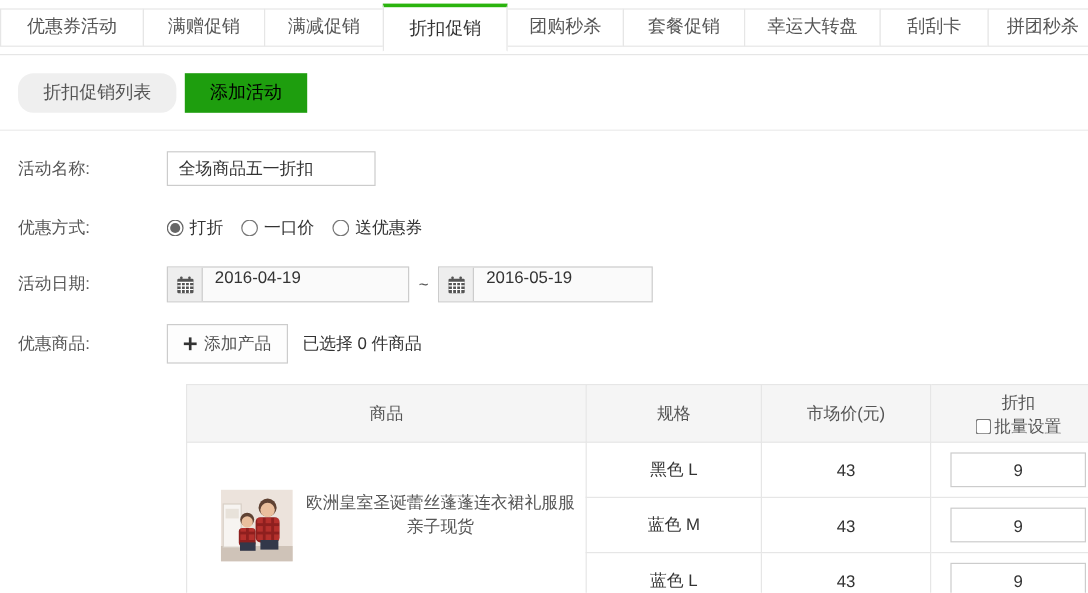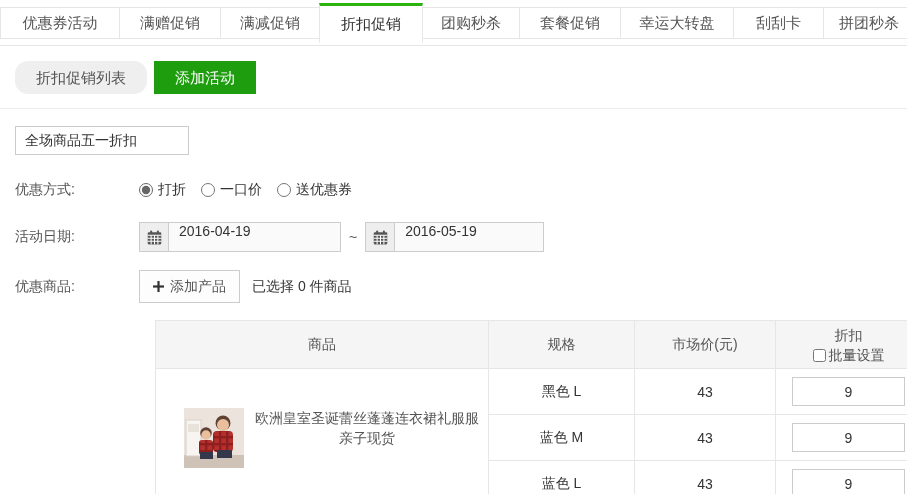--- a/index.html
+++ b/index.html
@@ -30,21 +30,21 @@
   .tab:nth-child(5){width:98px}
   .tab:nth-child(6){width:102px}
   .tab:nth-child(7){width:114px}
   .tab:nth-child(8){width:91px}
   .tab:nth-child(9){width:92px}
 
   
   .subnav { display:flex; gap:7px; padding:15px 15px 14px 15px; border-bottom:1px solid #ececec; }
   .btn { height:33px; line-height:33px; padding:0 21px; font-size:15px; border:none; cursor:pointer; font-family:inherit; }
   .btn-gray { background:#efefef; color:#555;border-radius:13px; }
-  .btn-green { background:#1e9e0e; color:#ffffff; }
+  .btn-green { background:#1e9e0e; color:#000000; }
 
   
   .form { padding-left:15px; }
   .form-row { display:flex; align-items:center; }
   .row-name { margin-top:17px; }
   .row-method { margin-top:26px; }
   .row-date { margin-top:23px; }
   .row-products { margin-top:18px; }
   .form-label { flex:0 0 124px; width:124px; color:#555; }
 
@@ -98,20 +98,21 @@
 </div>
 
 <div class="subnav">
   <button class="btn btn-gray">折扣促销列表</button>
   <button class="btn btn-green">添加活动</button>
 </div>
 
 <div class="form">
 
   <div class="form-row row-name">
+    <span class="form-label">活动名称:</span>
     <input class="text-input" type="text" value="全场商品五一折扣" style="">
   </div>
 
   <div class="form-row row-method">
     <span class="form-label">优惠方式:</span>
     <div class="radio-group">
       <label class="radio-item">
         <input type="radio" name="method" checked="" style="">
         <span>打折</span>
       </label>

